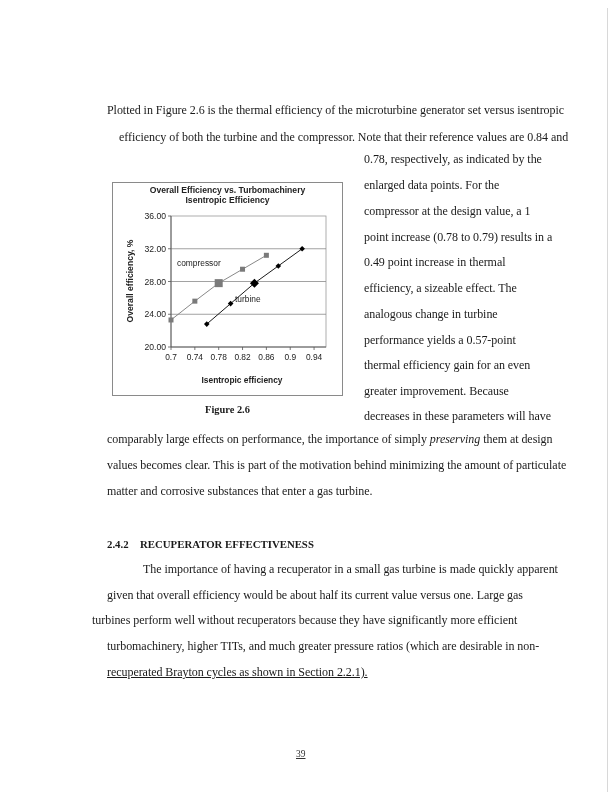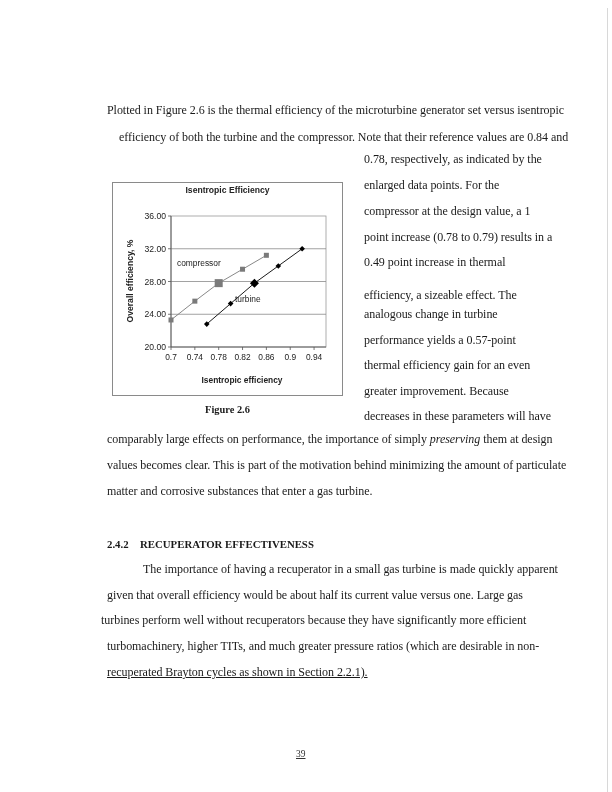--- a/index.html
+++ b/index.html
@@ -47,30 +47,31 @@
 
 <div class="line" style="left:107px; top:104px;">Plotted in Figure 2.6 is the thermal efficiency of the microturbine generator set versus isentropic</div>
 <div class="line" style="left:107px; top:131px;padding-left:12px;">efficiency of both the turbine and the compressor.  Note that their reference values are 0.84 and</div>
 
 <div id="wrap-lines">
     <div class="line" style="left: 364px; top: 153px;">0.78, respectively, as indicated by the</div>
     <div class="line" style="left: 364px; top: 179px;">enlarged data points.  For the</div>
     <div class="line" style="left: 364px; top: 205px;">compressor at the design value, a 1</div>
     <div class="line" style="left: 364px; top: 231px;">point increase (0.78 to 0.79) results in a</div>
     <div class="line" style="left: 364px; top: 256px;">0.49 point increase in thermal</div>
-    <div class="line" style="left: 364px; top: 282px; margin-top: 7px;">efficiency, a sizeable effect.  The</div>
+    <div class="line" style="left: 364px; top: 282px;">efficiency, a sizeable effect.  The</div>
     <div class="line" style="left: 364px; top: 308px;">analogous change in turbine</div>
     <div class="line" style="left: 364px; top: 334px;">performance yields a 0.57-point</div>
     <div class="line" style="left: 364px; top: 359px;">thermal efficiency gain for an even</div>
     <div class="line" style="left: 364px; top: 385px;">greater improvement.  Because</div>
     <div class="line" style="left: 364px; top: 410px;">decreases in these parameters will have</div>
   </div>
 
 <div class="fig-box"></div>
 <div class="chart-title">
+  <div>Overall Efficiency vs. Turbomachinery</div>
   <div>Isentropic Efficiency</div>
 </div>
 
 <svg id="chart" style="position:absolute; left:0; top:0;" width="612" height="792">
   <g id="grid-layer">
       <rect x="171" y="216" width="155" height="131" fill="none" stroke="#9a9a9a" stroke-width="0.8"></rect>
       <line x1="171" x2="326" y1="314.25" y2="314.25" stroke="#8a8a8a" stroke-width="0.8"></line>
       <line x1="171" x2="326" y1="281.5" y2="281.5" stroke="#8a8a8a" stroke-width="0.8"></line>
       <line x1="171" x2="326" y1="248.75" y2="248.75" stroke="#8a8a8a" stroke-width="0.8"></line>
     </g>
@@ -126,18 +127,18 @@
 
 <div class="line" style="left:107px; top:433px;"><span>comparably large effects on performance, the importance of simply </span><em>preserving</em><span> them at design</span></div>
 <div class="line" style="left:107px; top:459px;">values becomes clear.  This is part of the motivation behind minimizing the amount of particulate</div>
 <div class="line" style="left:107px; top:485px;">matter and corrosive substances that enter a gas turbine.</div>
 
 <div class="heading"><span class="num">2.4.2</span><span>RECUPERATOR EFFECTIVENESS</span></div>
 
 <div id="para2">
     <div class="line" style="left: 143px; top: 563px;">The importance of having a recuperator in a small gas turbine is made quickly apparent</div>
     <div class="line" style="left: 107px; top: 589px;">given that overall efficiency would be about half its current value versus one.  Large gas</div>
-    <div class="line" style="left: 101px; top: 614px;">turbines perform well without recuperators because they have significantly more efficient</div>
+    <div class="line" style="left: 92px; top: 614px;">turbines perform well without recuperators because they have significantly more efficient</div>
     <div class="line" style="left: 107px; top: 640px;">turbomachinery, higher TITs, and much greater pressure ratios (which are desirable in non-</div>
     <div class="line" style="left: 107px; top: 666px; text-decoration: underline;">recuperated Brayton cycles as shown in Section 2.2.1).</div>
   </div>
 
 <div class="page-num">39</div>
 
 </body></html>

